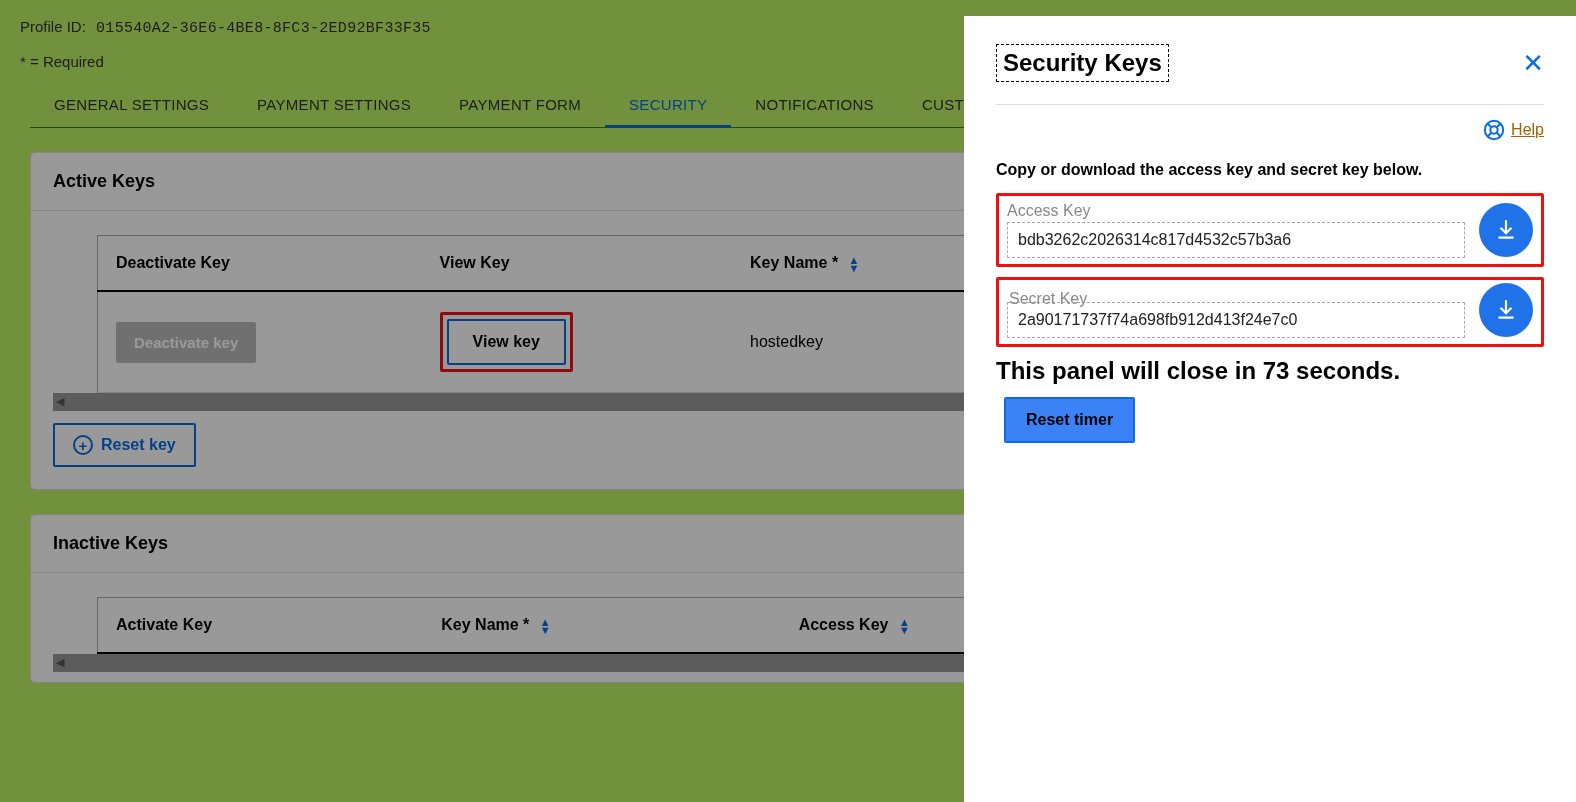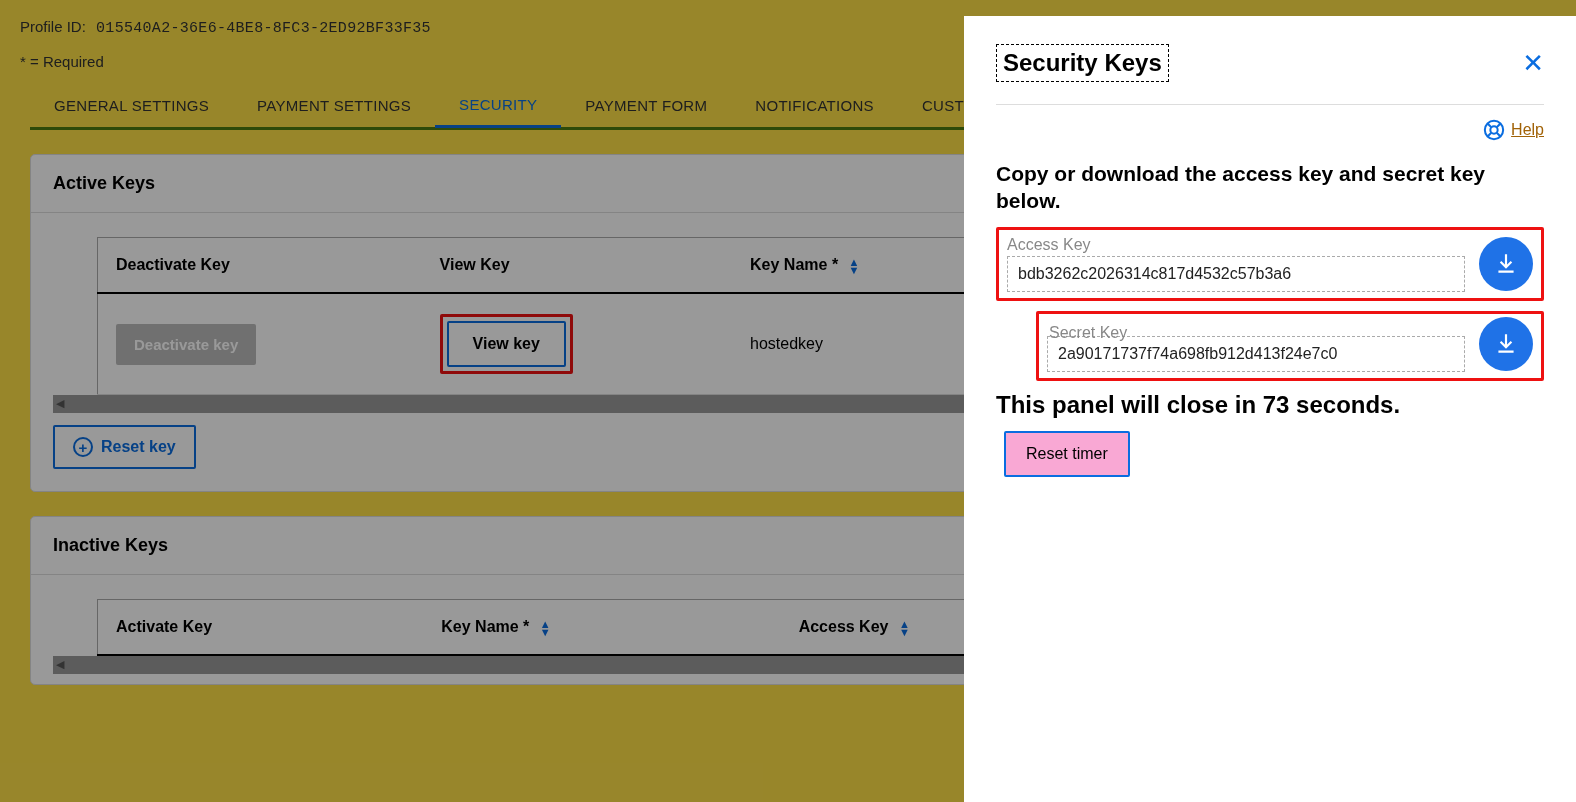--- a/index.html
+++ b/index.html
@@ -1,26 +1,26 @@
 <!DOCTYPE html>
 <html><head>
   <meta charset="utf-8">
   <style>
     * { box-sizing: border-box; margin: 0; padding: 0; }
     body { font-family: Arial, Helvetica, sans-serif; font-size: 15px; color: #000; background: #fff; width: 1576px; height: 802px; overflow: hidden; position: relative; }
     
-    .main-page { width: 1576px; height: 802px; background: #fde047; }
+    .main-page { width: 1576px; height: 802px; background: #bef264; }
     
     .profile-row { padding: 18px 20px 8px; font-size: 15px; }
     .profile-label { color: #333; }
     .profile-id { color: #333; font-family: 'Courier New', monospace; letter-spacing: 0.3px; margin-left: 6px;}
     
     .required-note { padding: 8px 20px 14px; font-size: 15px; color: #333; }
     
-    .tabs { display: flex; border-bottom: 3px solid #4d7c0f; margin: 0 30px; align-items: center; }
+    .tabs { display: flex; border-bottom: 1px solid #4d7c0f; margin: 0 30px; }
     .tab { padding: 12px 24px; font-size: 15px; color: #333; cursor: pointer; letter-spacing: 0.3px; }
     .tab.active { color: #0a6de0; border-bottom: 3px solid #0a6de0; margin-bottom: -1px; }
     
     .section-card { border: 1px solid #ddd; border-radius: 5px; margin: 24px 30px; padding: 0; background: #fff; }
     .section-header { padding: 18px 22px; font-size: 18px; font-weight: bold; border-bottom: 1px solid #ddd; }
     .section-body { padding: 24px 22px 10px; }
     
     .keys-table { width: 100%; border: 1px solid #aaa; border-collapse: collapse; margin-left: 44px; }
     .keys-table th { text-align: left; padding: 18px 18px; font-size: 16px; font-weight: bold; border-bottom: 2px solid #000; }
     .keys-table td { text-align: left; padding: 20px 18px; font-size: 16px; border-bottom: 1px solid #ddd; }
@@ -41,51 +41,51 @@
     .side-panel { position: absolute; right: 0; top: 16px; width: 612px; height: 802px; background: #fff; padding: 28px 32px; }
     
     .panel-header { display: flex; justify-content: space-between; align-items: center; border-bottom: 1px solid #ddd; padding-bottom: 22px; }
     .panel-title { font-size: 24px; font-weight: bold; border: 1px dashed #000; padding: 4px 6px; display: inline-block; }
     .close-x { font-size: 26px; color: #0a6de0; cursor: pointer; font-weight: 300; line-height: 1; }
     
     .help-row { text-align: right; padding: 14px 0; }
     .help-link { color: #a16207; text-decoration: underline; font-size: 16px; display: inline-flex; align-items: center; gap: 6px; text-align: right; }
     .help-icon { width: 22px; height: 22px; }
     
-    .panel-instruction { font-size: 21px; font-weight: bold; color: #000; padding: 2px 0 12px; line-height: 1.3; }
+    .panel-instruction { font-size: 16px; font-weight: bold; color: #000; padding: 2px 0 12px; line-height: 1.3; }
     
     .key-block { border: 3px solid #e11; border-radius: 2px; padding: 6px 8px; margin-bottom: 10px; display: flex; align-items: center; gap: 14px; }
-    .key-block.secret { padding-top: 2px; margin-left: 40px; }
+    .key-block.secret { padding-top: 2px; }
     .key-field-wrap { flex: 1; position: relative; }
     .key-label { font-size: 16px; color: #888; margin-bottom: 2px; }
     .key-label.secret { position: relative; top: 8px; z-index: 1; background: transparent; padding: 0 2px; }
     .key-value { font-size: 16px; font-family: Arial, sans-serif; border: 1px dashed #aaa; padding: 8px 10px; width: 100%; background: #fff; color: #222; }
     .download-btn { width: 54px; height: 54px; border-radius: 50%; background: #1f72e7; border: none; cursor: pointer; display: inline-flex; align-items: center; justify-content: center; flex-shrink: 0; }
     .download-btn svg { width: 26px; height: 26px; stroke: #fff; fill: none; stroke-width: 2; }
     
     .close-note { font-size: 24px; font-weight: bold; margin: 8px 0 12px; }
-    .btn-reset { background: #f9a8d4; color: #000; border: 2px solid #0a6de0; padding: 12px 20px; font-size: 16px; font-weight: normal; border-radius: 2px; cursor: pointer; margin-left: 8px; }
+    .btn-reset { background: #3b82f6; color: #000; border: 2px solid #0a6de0; padding: 12px 20px; font-size: 16px; font-weight: bold; border-radius: 2px; cursor: pointer; margin-left: 8px; }
   </style>
 </head>
 <body>
 
 <div class="main-page">
 
   <div class="profile-row">
     <span class="profile-label">Profile ID:</span>
     <span class="profile-id">015540A2-36E6-4BE8-8FC3-2ED92BF33F35</span>
   </div>
 
   <div class="required-note">* = Required</div>
 
   <div class="tabs">
     <div class="tab">GENERAL SETTINGS</div>
     <div class="tab">PAYMENT SETTINGS</div>
+    <div class="tab">PAYMENT FORM</div>
     <div class="tab active">SECURITY</div>
-    <div class="tab">PAYMENT FORM</div>
     <div class="tab">NOTIFICATIONS</div>
     <div class="tab">CUSTOMER RESPONSE</div>
   </div>
 
   <div class="section-card">
     <div class="section-header">Active Keys</div>
     <div class="section-body">
       <table class="keys-table">
         <thead>
           <tr>

